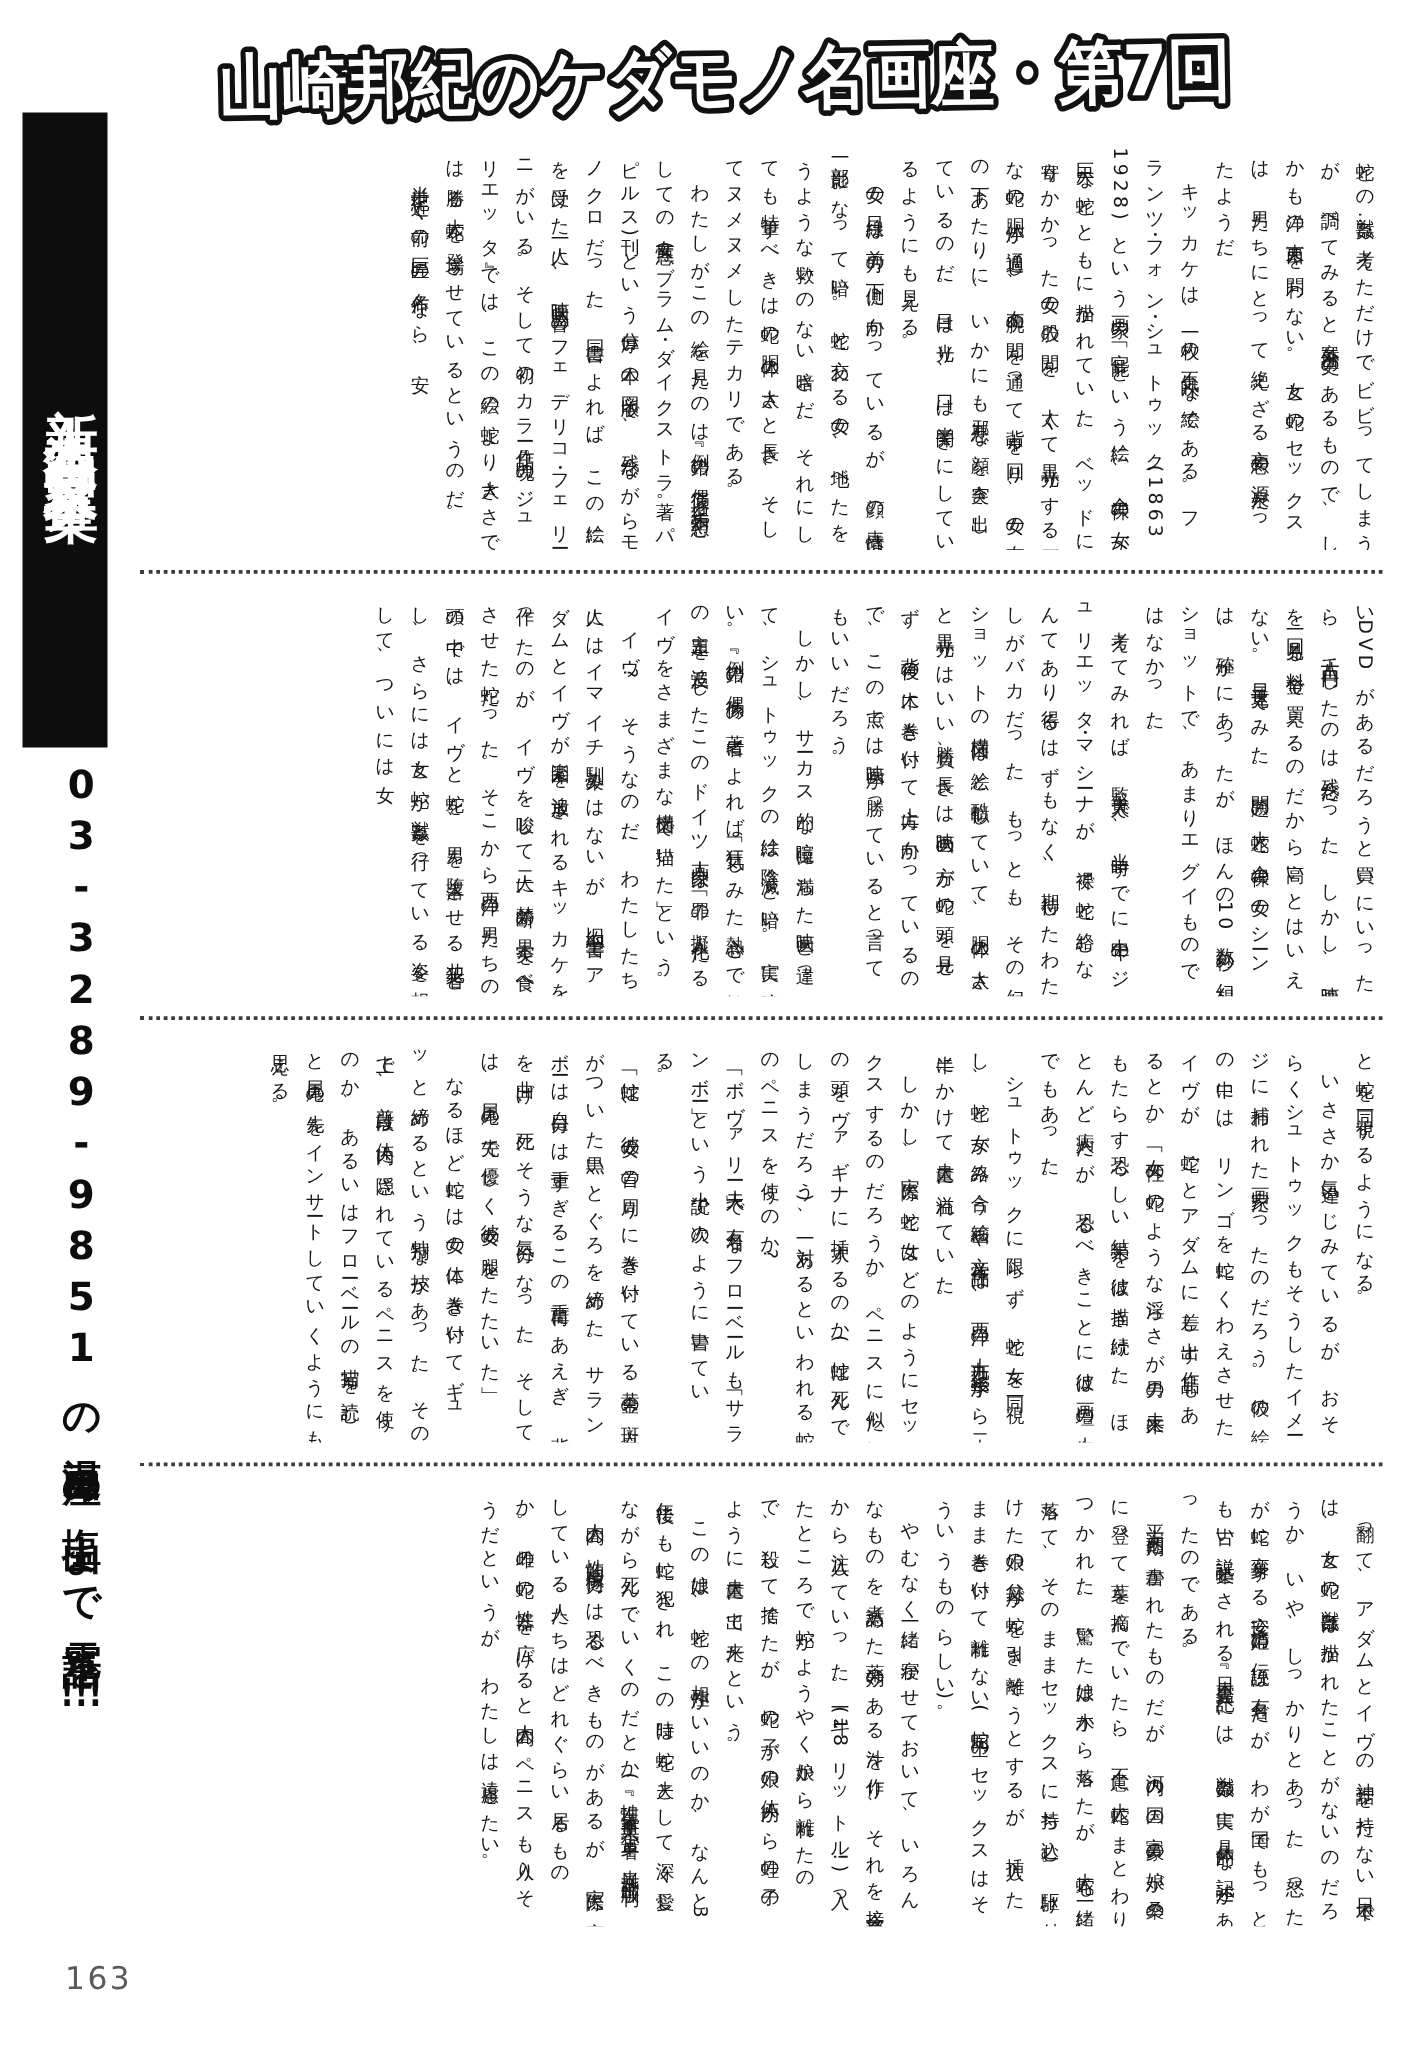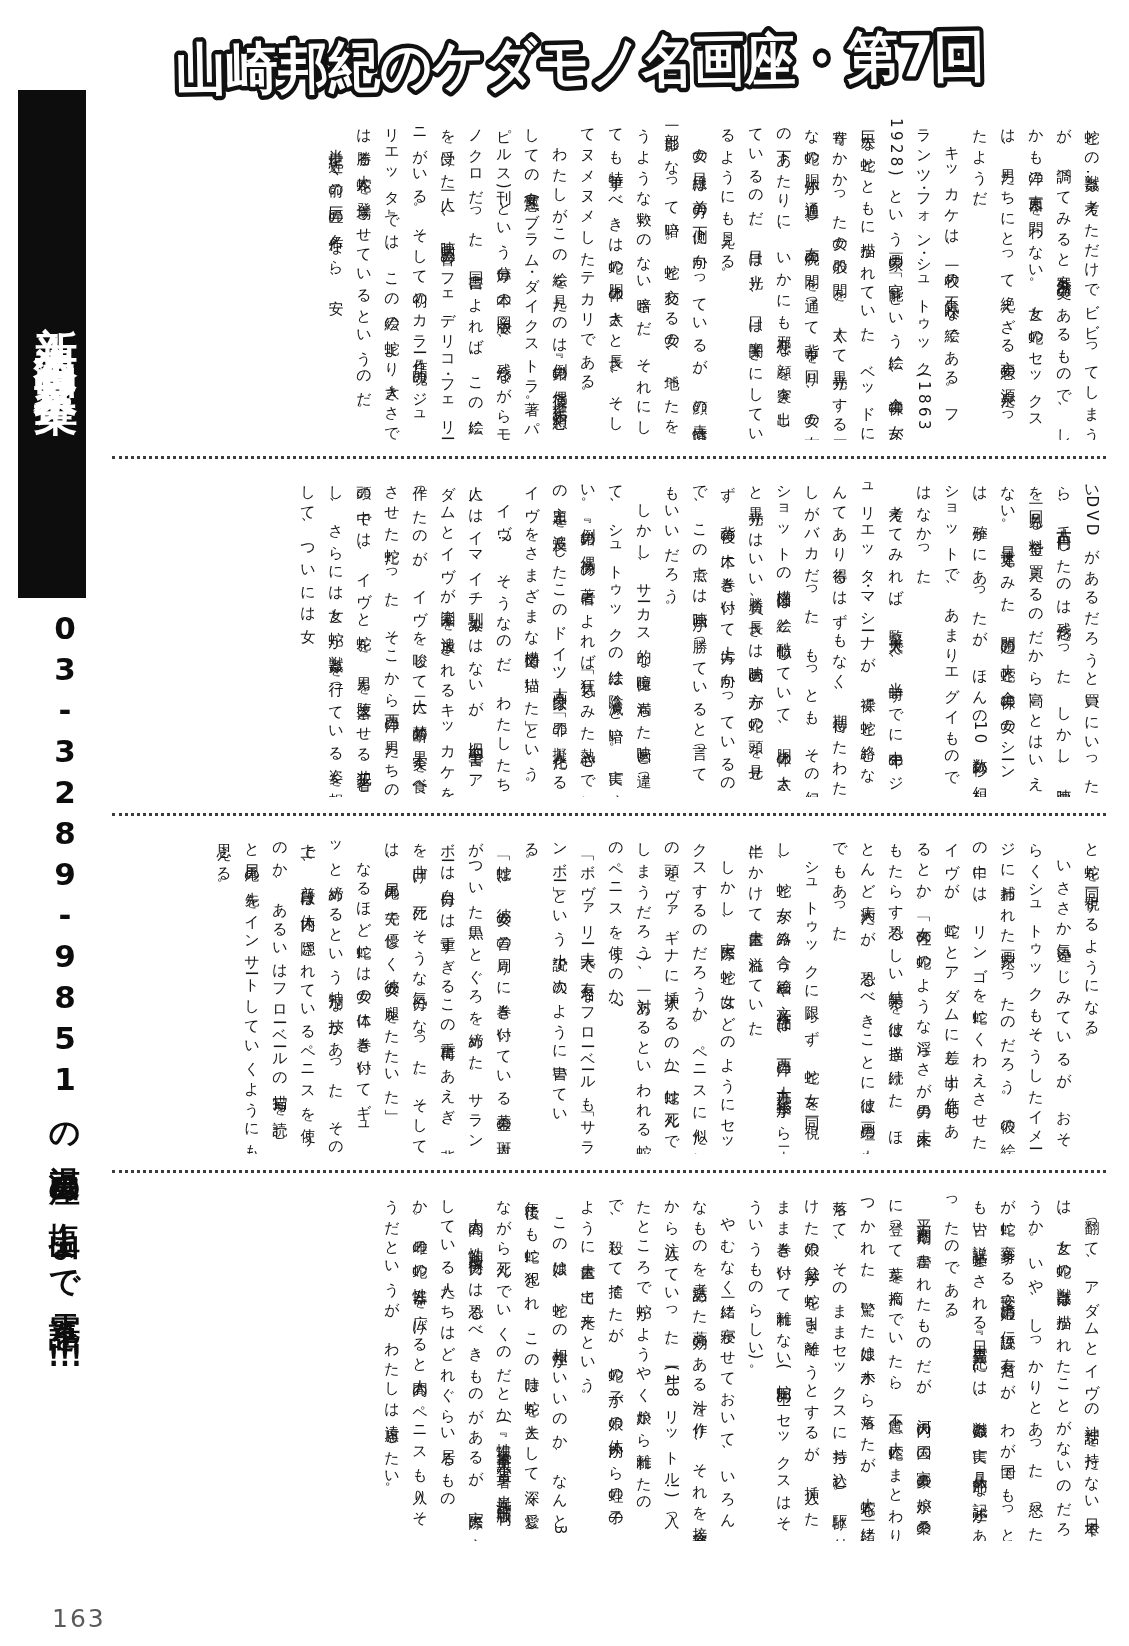--- a/index.html
+++ b/index.html
@@ -71,21 +71,21 @@
   }
   .band.tall{height:352px;}
   .band p{margin:0;padding:0;}
   .separator{
     border-top:3px dotted #3c3c3c;
     height:0;width:100%;
     margin:16px 0 16px 0;
   }
   
   .page-number{
-    position:absolute;left:52px;top:1604px;
+    position:absolute;left:52px;top:1568px;
     font-size:25px;color:#5a5a5a;letter-spacing:2px;
   }
 </style>
 </head>
 <body>
 
 <div class="page">
 
   <div class="title-wrap">
     <svg viewBox="0 0 860 96">

